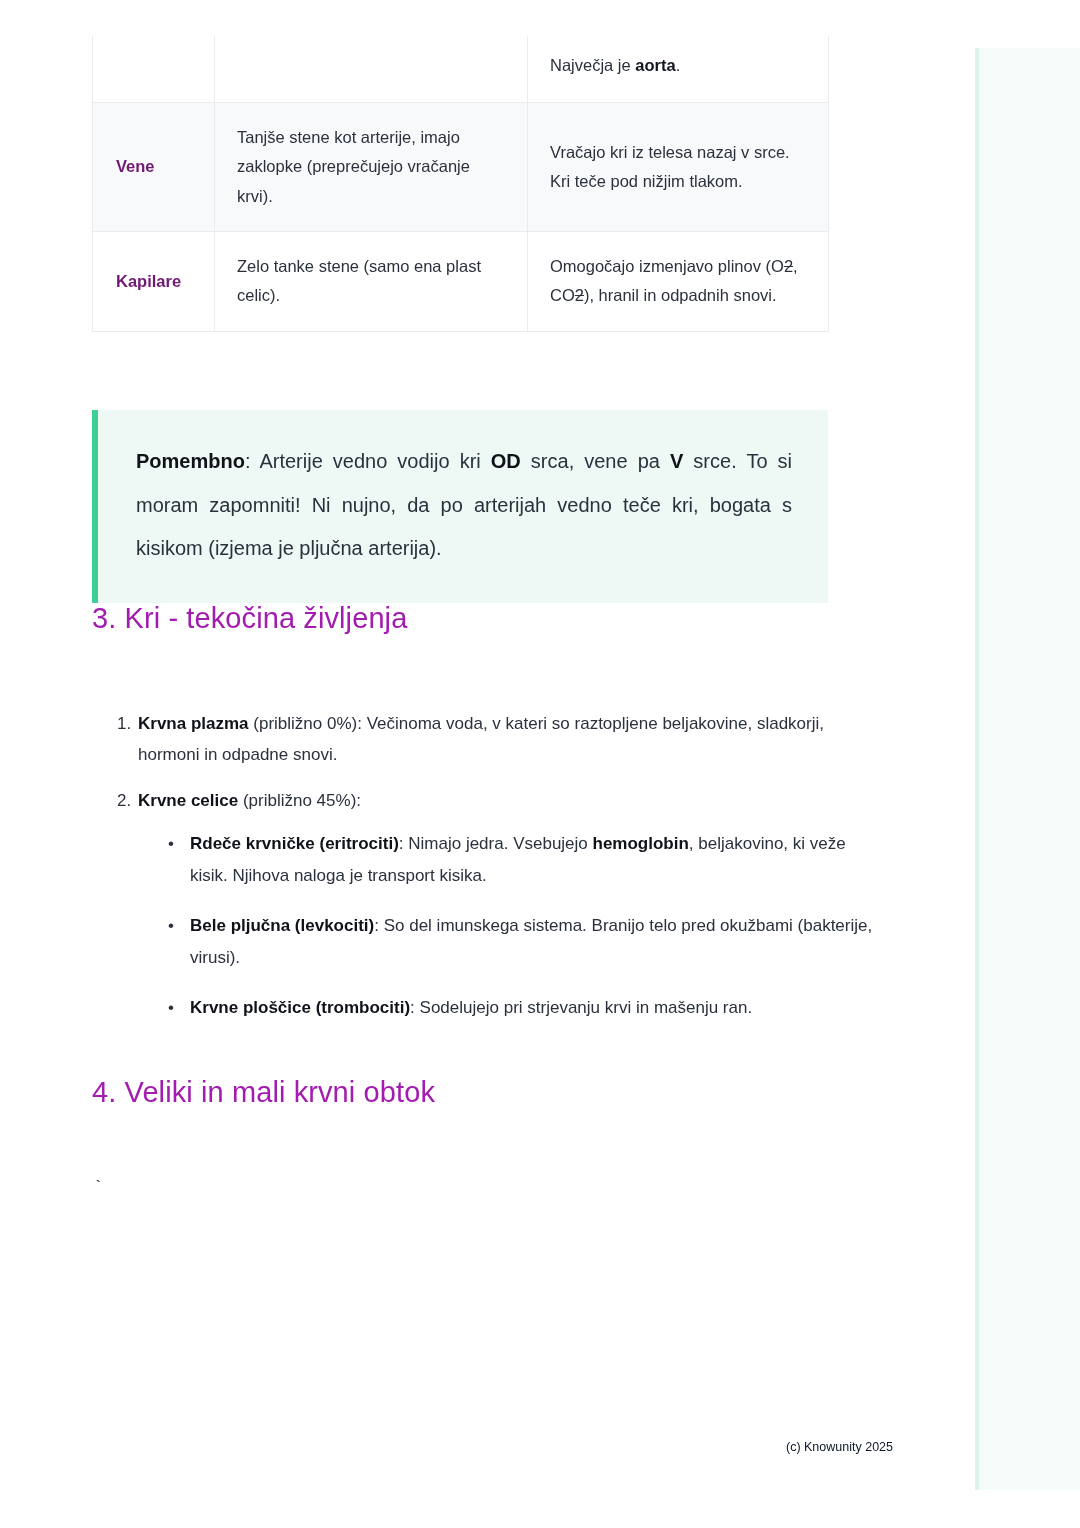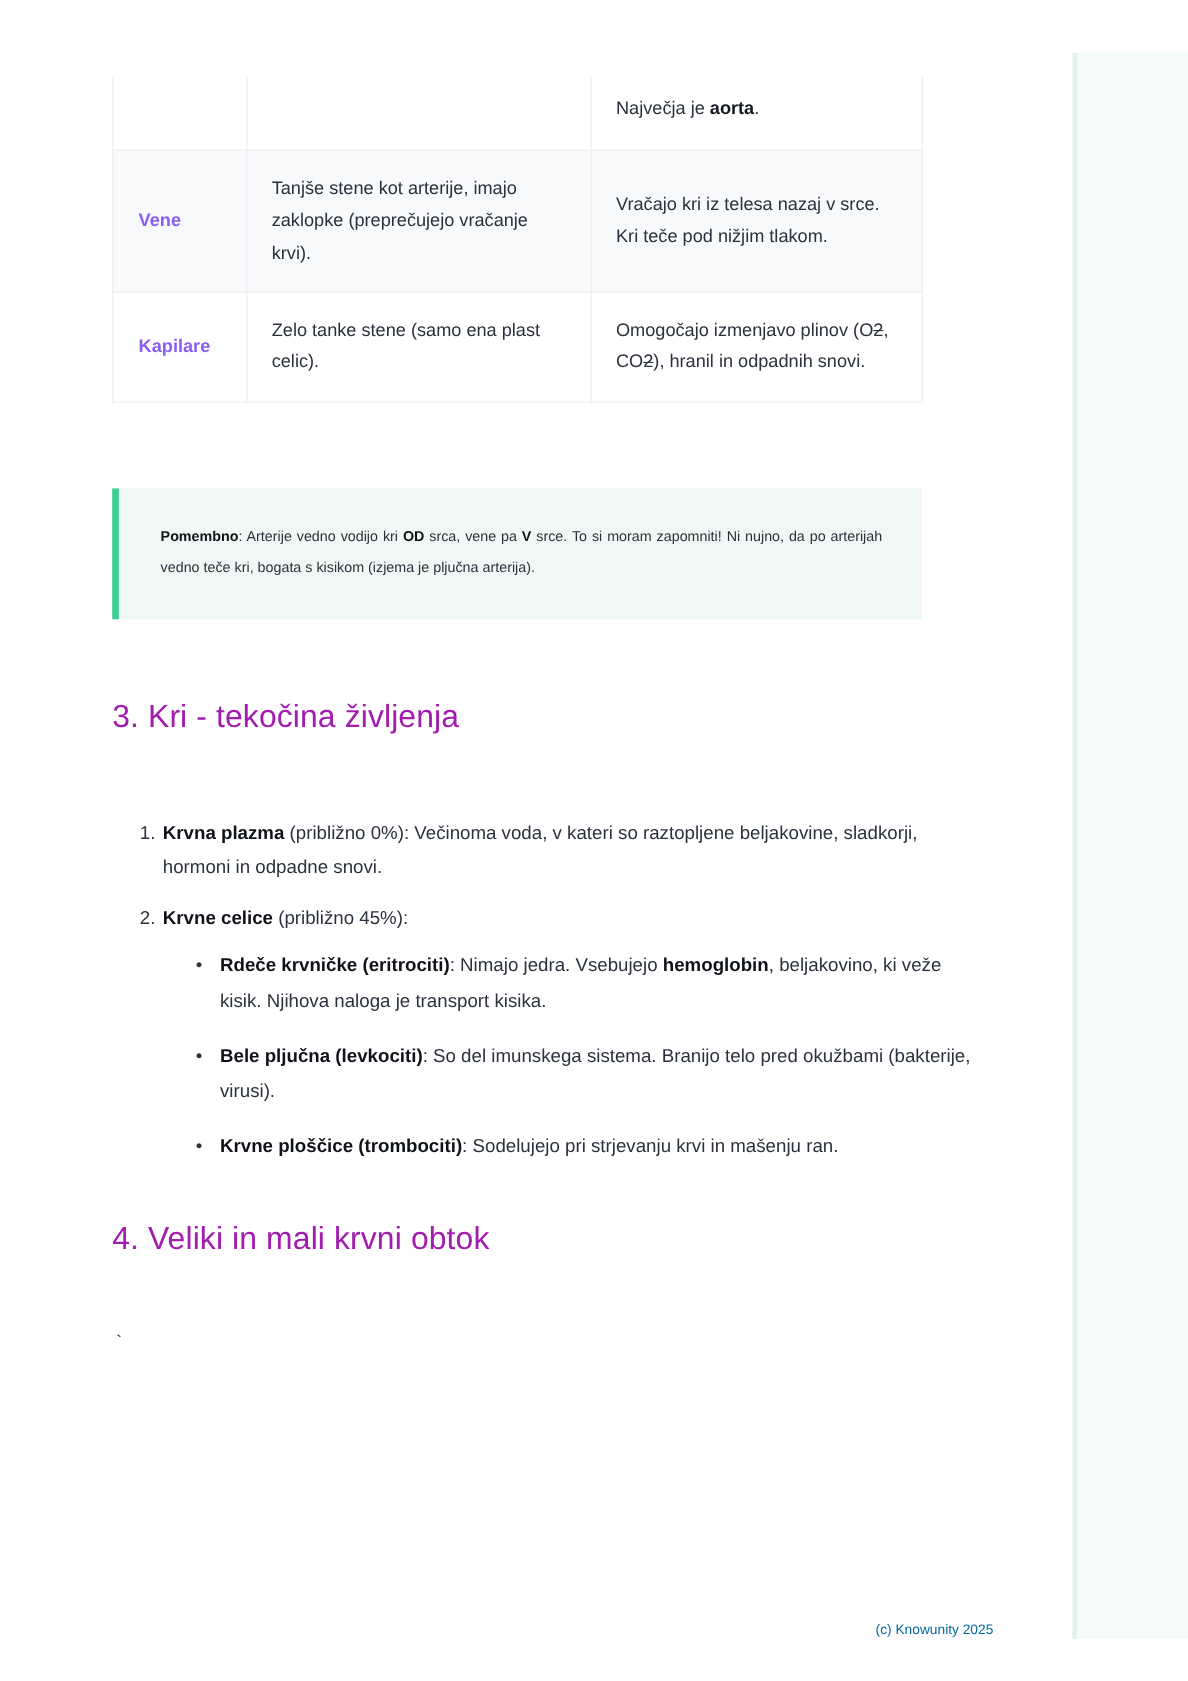--- a/index.html
+++ b/index.html
@@ -30,24 +30,23 @@
     position: absolute;
     left: 975px;
     top: 48px;
     width: 4px;
     height: 1442px;
     background: #ddf2ea;
   }
 
   .page {
     position: absolute;
-    left: 10px; top: 0;
+    left: 0; top: 0;
     width: 920px;
     height: 1109px;
-    margin-top: 34px;
   }
 
   
   .vessel-table {
     position: absolute;
     left: 92px;
     top: 36px;
     width: 736px;
     border-collapse: collapse;
     table-layout: fixed;
@@ -59,21 +58,21 @@
   .vessel-table td {
     border: 1px solid #e9ebee;
     padding: 20px 22px;
     vertical-align: middle;
     line-height: 1.78;
     color: #2b313c;
   }
   .vessel-table td.name {
     font-weight: bold;
     padding-left: 23px;
-    color: #8b5cf6;
+    color: #701a75;
   }
   .vessel-table tr.shade td { background: #f8f9fb; }
   .vessel-table tr.plain td { background: #ffffff; }
   .vessel-table tr.clipped td {
     padding-top: 0;
     padding-bottom: 22px;
     height: 44px;
     vertical-align: bottom;
     border-top: none;
   }
@@ -90,21 +89,21 @@
     left: 92px;
     top: 410px;
     width: 736px;
     box-sizing: border-box;
     background: #eef8f4;
     border-left: 6px solid #3ecf94;
     padding: 30px 36px 32px 38px;
   }
   .callout p {
     margin: 0;
-    font-size: 13px;
+    font-size: 20px;
     line-height: 2.18;
     text-align: justify;
     color: #2b313c;
   }
   .callout strong { font-weight: bold; color: #0f1319; }
 
   
   h2.sec {
     position: absolute;
     margin: 0;
@@ -177,21 +176,21 @@
     color: #2b313c;
   }
   ul.sub-list strong { font-weight: bold; color: #0f1319; }
 
   
   .footer {
     position: absolute;
     left: 893px;
     top: 1440px;
     font-size: 12.5px;
-    color: #0369a1;
+    color: #0f172a;
     white-space: nowrap;
     transform: translateX(-100%);
   }
 </style>
 </head>
 <body>
 
 <div class="edge-strip"></div>
 <div class="edge-strip-line"></div>
 

